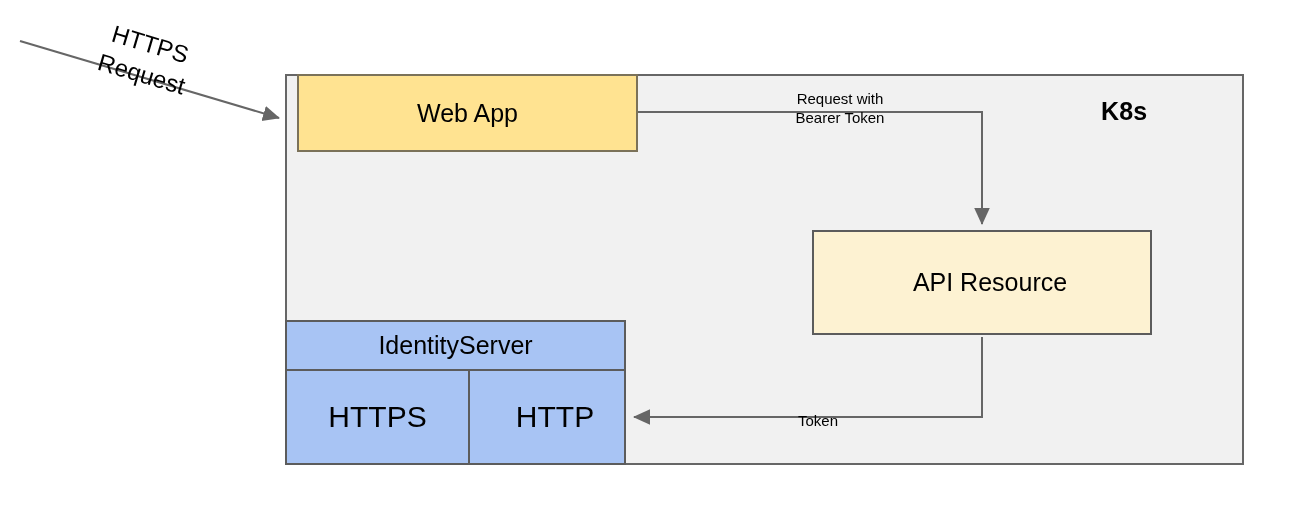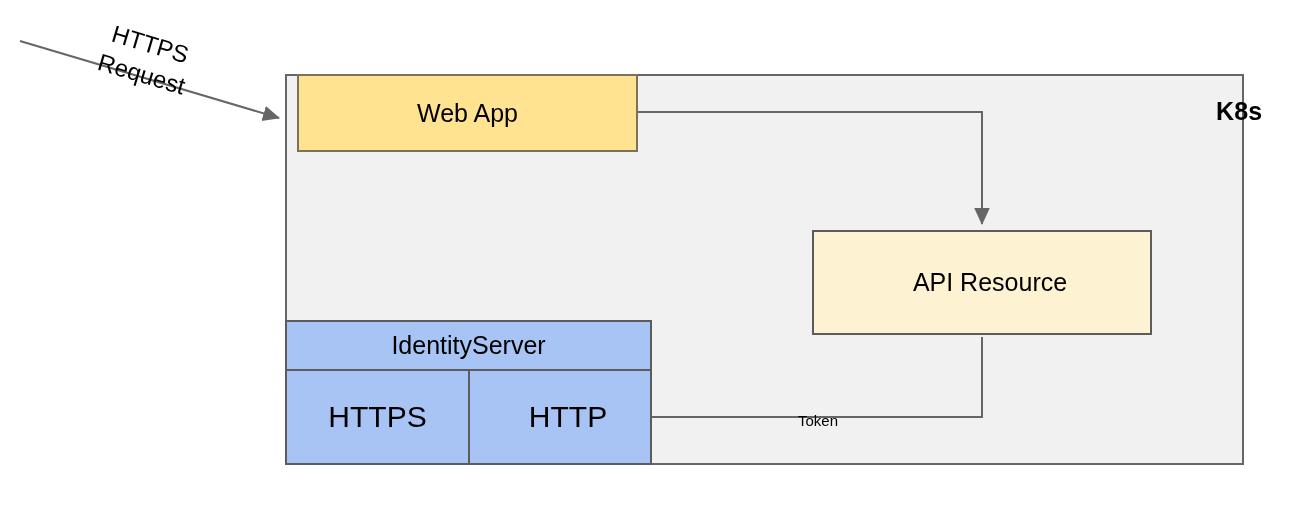--- a/index.html
+++ b/index.html
@@ -22,21 +22,21 @@
     left: 285px;
     top: 74px;
     width: 959px;
     height: 391px;
     background: #f1f1f1;
     border: 2px solid #666666;
     box-sizing: border-box;
   }
   #k8s-label {
     position: absolute;
-    left: 1216px;
+    left: 1101px;
     top: 97px;
     font-size: 25px;
     font-weight: bold;
     color: #000000;
     letter-spacing: 0.2px;
     white-space: nowrap;
   }
 
   
   .node {
@@ -69,21 +69,21 @@
     border: 2px solid #5c5c5c;
     font-size: 25px;
     padding-left: 16px;
   }
 
   
   #identity-server-group {
     position: absolute;
     left: 285px;
     top: 320px;
-    width: 367px;
+    width: 341px;
     height: 145px;
     box-sizing: border-box;
     border: 2px solid #5c5c5c;
     background: #a8c4f4;
   }
   #identity-server-header {
     position: absolute;
     left: 0;
     top: 0;
     right: 0;
@@ -204,18 +204,22 @@
     <div class="identity-cell" id="identity-cell-http">
       <span>HTTP</span>
     </div>
   </div>
 
   <div class="edge-label" id="https-request-label">
     <div>HTTPS</div>
     <div>Request</div>
   </div>
 
+  <div class="edge-label" id="bearer-token-label">
+    <div>Request with</div>
+    <div>Bearer Token</div>
+  </div>
 
   <div class="edge-label" id="token-validation-label">
     <div>Token</div>
   </div>
 
 </div>
 
 </body></html>

